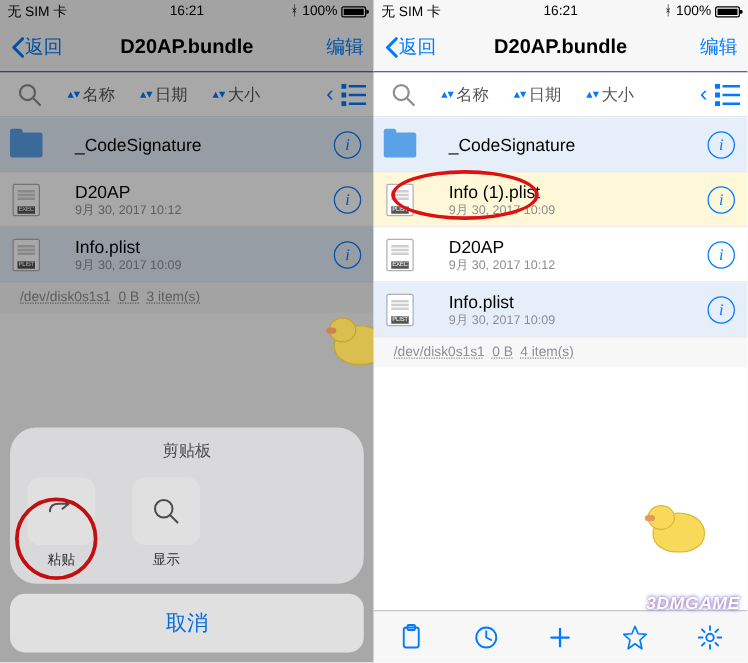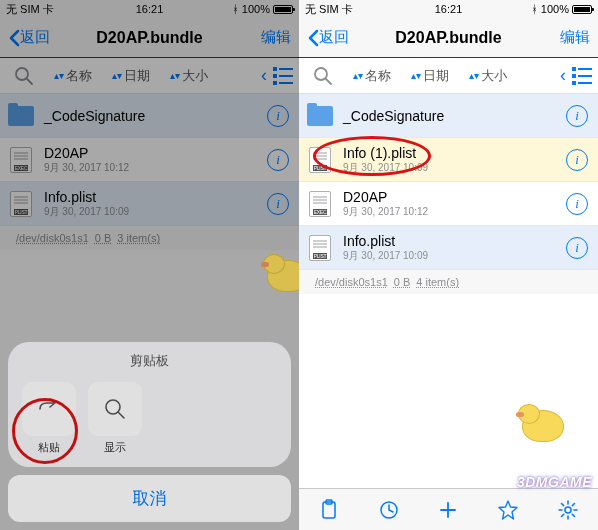--- a/index.html
+++ b/index.html
@@ -35,38 +35,38 @@
   .list { flex: 1; background: #fff; overflow: hidden; position: relative; }
   .row { height: 44px; display: flex; align-items: center; padding: 0 10px 0 8px; border-bottom: 1px solid #e8e8ea; position: relative; background: #fff; }
   .row.sel { background: #e5eef9; }
   .row.hl { background: #fff8d8; }
   .fileicon { width: 26px; height: 26px; margin-right: 10px; display: flex; align-items: center; justify-content: center; flex: 0 0 26px; }
   .folder { width: 26px; height: 20px; background: #5aa1e8; border-radius: 2px; position: relative; }
   .folder::before { content: ""; position: absolute; top: -3px; left: 0; width: 10px; height: 4px; background: #5aa1e8; border-radius: 2px 2px 0 0; }
   .doc { width: 22px; height: 26px; background: #fff; border: 1px solid #b0b0b4; border-radius: 2px; position: relative; display: flex; align-items: flex-end; justify-content: center; }
   .doc .tag { font-size: 5px; background: #555; color: #fff; padding: 0 1px; margin-bottom: 1px; letter-spacing: -0.3px; }
   .doc::before { content:""; position:absolute; top:4px; left:3px; right:3px; height:2px; background:#cfcfd2; box-shadow: 0 3px 0 #cfcfd2, 0 6px 0 #cfcfd2; }
-  .filetext { flex: 1; min-width: 0; }
+  .filetext { flex: 1; min-width: 0; margin-left: 16px; }
   .filename { font-size: 14px; color: #000; }
   .filedate { font-size: 10px; color: #8e8e93; }
   .info { color: #007aff; flex: 0 0 22px; height: 22px; border: 1.5px solid #007aff; border-radius: 50%; display: flex; align-items: center; justify-content: center; font-family: Georgia, serif; font-style: italic; font-size: 13px; }
   .footerline { text-align: left; font-size: 11px; color: #8e8e93; padding: 6px 10px; background: #f7f7f7; }
   .footerline span { text-decoration: underline dotted; margin-left: 6px; }
 
   
   .bottombar { height: 42px; background: #f7f7f7; border-top: 1px solid #c6c6c8; display: flex; align-items: center; justify-content: space-around; }
   .bottombar .bi { color: #007aff; }
   .bottombar svg { display: block; }
 
   
   .sheet { position: absolute; left: 8px; right: 8px; bottom: 8px; z-index: 20; }
   .sheetcard { background: rgba(248,248,250,0.98); border-radius: 21px; padding: 10px 10px 12px; margin-bottom: 8px; }
   .sheettitle { text-align: center; font-size: 13px; color: #555; font-weight: 500; }
   .sheetsub { text-align: center; font-size: 11px; color: #8e8e93; margin-top: 2px; }
-  .sheetbtns { display: flex; gap: 12px; margin-top: 12px; padding: 0 4px; }
+  .sheetbtns { display: flex; gap: 30px; margin-top: 12px; padding: 0 4px; }
   .sheetbtn { display: flex; flex-direction: column; align-items: center; gap: 4px; }
   .sheetico { width: 54px; height: 54px; background: #fff; border-radius: 10px; display: flex; align-items: center; justify-content: center; color: #555; }
   .sheetlabel { font-size: 11px; color: #333; }
   .cancelcard { background: #fff; border-radius: 12px; text-align: center; padding: 12px 0; font-size: 17px; color: #007aff; }
 
   
   .redcirc { position: absolute; border: 3px solid #d11; border-radius: 50%; pointer-events: none; z-index: 30; }
 
   
   .wm { position: absolute; right: 6px; bottom: 40px; font-size: 14px; font-weight: 700; font-style: italic; letter-spacing: 0.5px; z-index: 40; color: #fff; text-shadow: 0 0 2px #c060b0, 0 0 4px #6088e0; }

